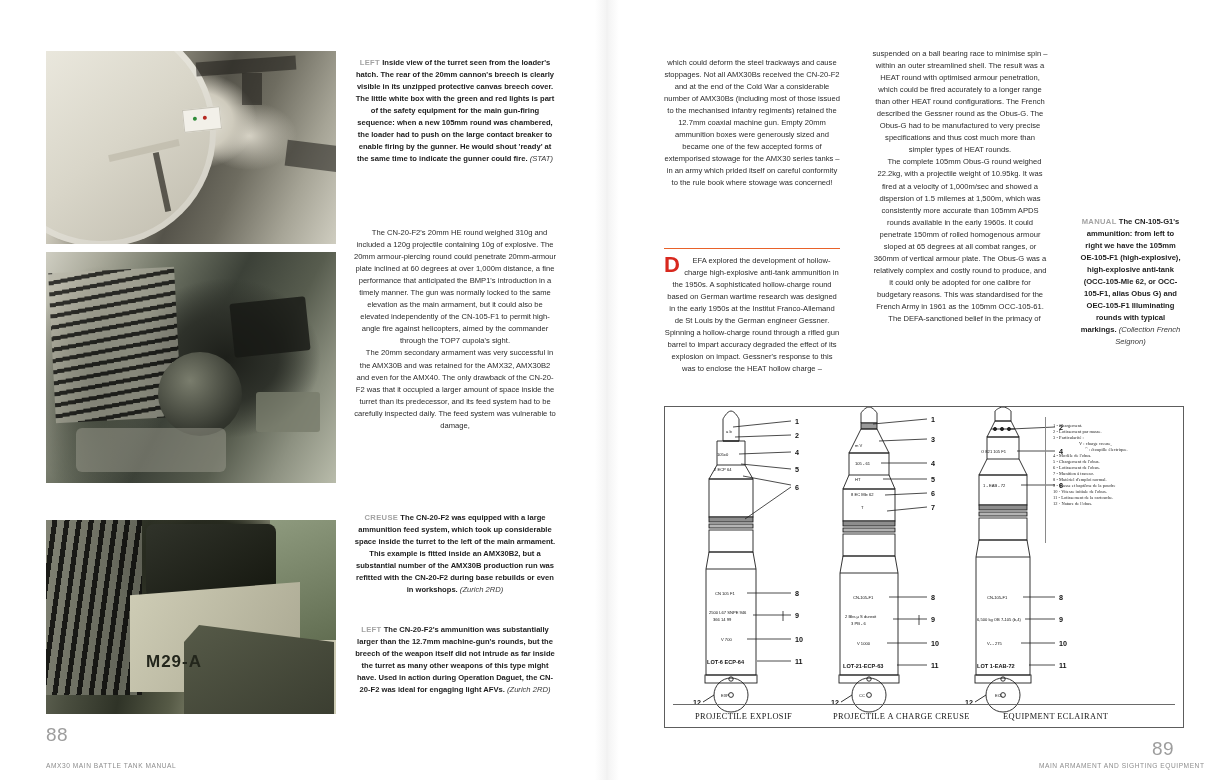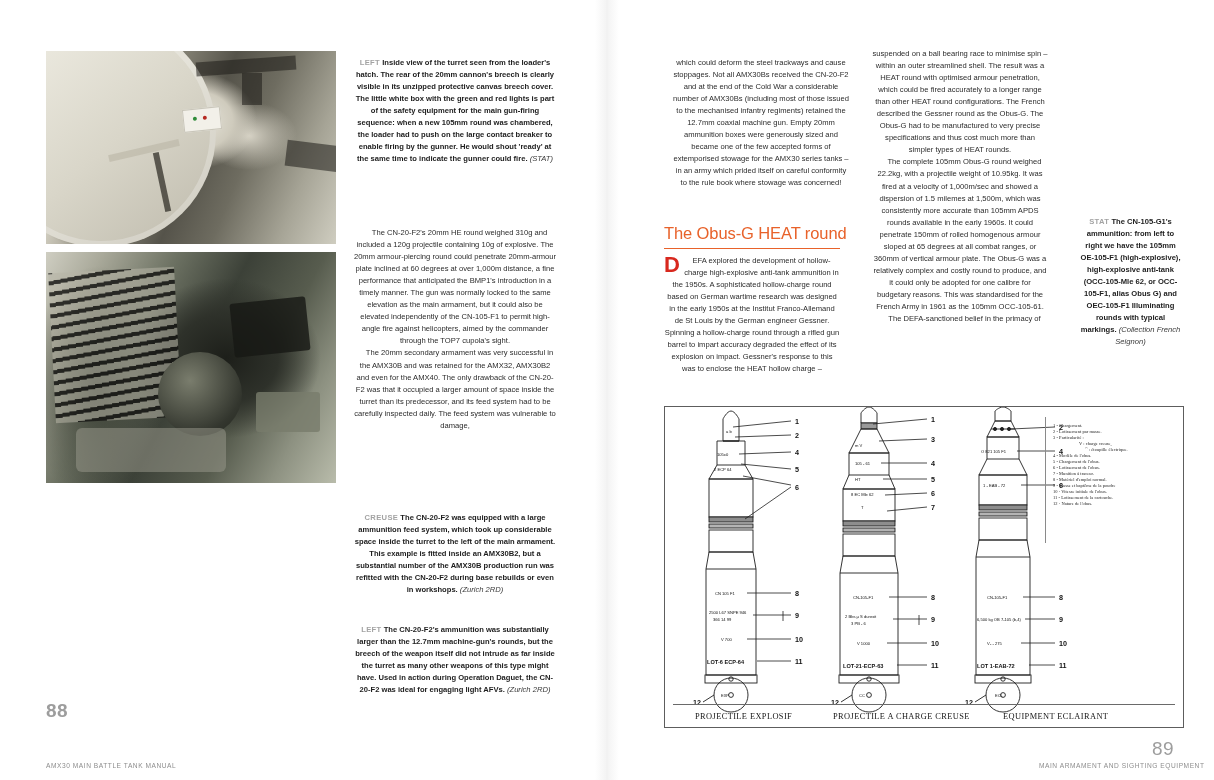--- a/index.html
+++ b/index.html
@@ -321,20 +321,30 @@
   <div class="photo photo-2" style="left:46px; top:252px; width:290px; height:231px;">
     <div class="ph-inner">
       <div class="belt"></div>
       <div class="drum"></div>
       <div class="blk" style="left:186px; top:48px; width:76px; height:54px; transform:rotate(-6deg);"></div>
       <div class="blk" style="left:210px; top:140px; width:64px; height:40px; background:rgba(120,124,108,0.8);"></div>
       <div class="blk" style="left:30px; top:176px; width:150px; height:44px; background:rgba(150,150,136,0.55); border-radius:6px;"></div>
     </div>
   </div>
 
+  <div class="photo photo-3" style="left:46px; top:520px; width:290px; height:194px;">
+    <div class="ph-inner">
+      <div class="belt3"></div>
+      <div class="green"></div>
+      <div class="breechblk"></div>
+      <div class="plate"></div>
+      <div class="cover"></div>
+      <div class="m29">M29-A</div>
+    </div>
+  </div>
 
   <div class="col" style="left:353px; top:57px; width:204px;">
     <p class="cap">
       <span class="tag">LEFT</span>
       <span>Inside view of the turret seen from the loader's hatch. The rear of the 20mm cannon's breech is clearly visible in its unzipped protective canvas breech cover. The little white box with the green and red lights is part of the safety equipment for the main gun-firing sequence: when a new 105mm round was chambered, the loader had to push on the large contact breaker to enable firing by the gunner. He would shout 'ready' at the same time to indicate the gunner could fire.</span>
       <span class="src">(STAT)</span>
     </p>
   </div>
 
   <div class="col" style="left:353px; top:227px; width:204px;">
@@ -351,40 +361,39 @@
   </div>
 
   <div class="col" style="left:353px; top:624px; width:204px;">
     <p class="cap">
       <span class="tag">LEFT</span>
       <span>The CN-20-F2's ammunition was substantially larger than the 12.7mm machine-gun's rounds, but the breech of the weapon itself did not intrude as far inside the turret as many other weapons of this type might have. Used in action during Operation Daguet, the CN-20-F2 was ideal for engaging light AFVs.</span>
       <span class="src">(Zurich 2RD)</span>
     </p>
   </div>
 
-  <div class="col" style="left:664px; top:57px; width:176px;margin-left:9px;">
+  <div class="col" style="left:664px; top:57px; width:176px;">
     <p>which could deform the steel trackways and cause stoppages. Not all AMX30Bs received the CN-20-F2 and at the end of the Cold War a considerable number of AMX30Bs (including most of those issued to the mechanised infantry regiments) retained the 12.7mm coaxial machine gun. Empty 20mm ammunition boxes were generously sized and became one of the few accepted forms of extemporised stowage for the AMX30 series tanks – in an army which prided itself on careful conformity to the rule book where stowage was concerned!</p>
   </div>
 
-  <div class="section-head" style="left:664px; top:224px; width:200px;">The Obus-G HEAT round</div>
   <div class="section-rule" style="left:664px; top:248px; width:176px;"></div>
 
   <div class="col" style="left:664px; top:255px; width:176px;">
     <p><span class="dropcap">D</span><span>EFA explored the development of hollow-charge high-explosive anti-tank ammunition in the 1950s. A sophisticated hollow-charge round based on German wartime research was designed in the early 1950s at the Institut Franco-Allemand de St Louis by the German engineer Gessner. Spinning a hollow-charge round through a rifled gun barrel to impart accuracy degraded the effect of its explosion on impact. Gessner's response to this was to enclose the HEAT hollow charge –</span></p>
   </div>
 
   <div class="col" style="left:872px; top:48px; width:176px;">
     <p>suspended on a ball bearing race to minimise spin – within an outer streamlined shell. The result was a HEAT round with optimised armour penetration, which could be fired accurately to a longer range than other HEAT round configurations. The French described the Gessner round as the Obus-G. The Obus-G had to be manufactured to very precise specifications and thus cost much more than simpler types of HEAT rounds.</p>
     <p class="indent">The complete 105mm Obus-G round weighed 22.2kg, with a projectile weight of 10.95kg. It was fired at a velocity of 1,000m/sec and showed a dispersion of 1.5 milemes at 1,500m, which was consistently more accurate than 105mm APDS rounds available in the early 1960s. It could penetrate 150mm of rolled homogenous armour sloped at 65 degrees at all combat ranges, or 360mm of vertical armour plate. The Obus-G was a relatively complex and costly round to produce, and it could only be adopted for one calibre for budgetary reasons. This was standardised for the French Army in 1961 as the 105mm OCC-105-61.</p>
     <p class="indent">The DEFA-sanctioned belief in the primacy of</p>
   </div>
 
   <div class="col" style="left:1079px; top:216px; width:103px;">
     <p class="cap">
-      <span class="tag">STAT</span>
+      <span class="tag">MANUAL</span>
       <span>The CN-105-G1's ammunition: from left to right we have the 105mm OE-105-F1 (high-explosive), high-explosive anti-tank (OCC-105-Mle 62, or OCC-105-F1, alias Obus G) and OEC-105-F1 Illuminating rounds with typical markings.</span>
       <span class="src">(Collection French Seignon)</span>
     </p>
   </div>
 
   <div class="diagram">
 
     <svg width="518" height="320" viewBox="0 0 518 320">
       <g fill="none" stroke="#1e1e1e" stroke-width="0.9">
 
@@ -587,20 +596,20 @@
       <div>11 - Lotissement de la cartouche.</div>
       <div>12 - Nature de l'obus.</div>
     </div>
 
     <div class="dg-rule"></div>
     <div class="dg-caption" style="left:30px;">PROJECTILE EXPLOSIF</div>
     <div class="dg-caption" style="left:151px;margin-left:17px;">PROJECTILE A CHARGE CREUSE</div>
     <div class="dg-caption" style="left:338px;">EQUIPMENT ECLAIRANT</div>
   </div>
 
-  <div class="folio" style="left:46px;  top:700px;font-weight:bold;">88</div>
+  <div class="folio" style="left:46px;  top:724px;">88</div>
   <div class="runhead" style="left:46px;  top:762px;">AMX30 MAIN BATTLE TANK MANUAL</div>
 
   <div class="folio" style="left:1152px; top:738px;">89</div>
   <div class="runhead" style="left:1039px; top:762px;">MAIN ARMAMENT AND SIGHTING EQUIPMENT</div>
 
   <div class="gutter"></div>
 </div>
 
 </body></html>

